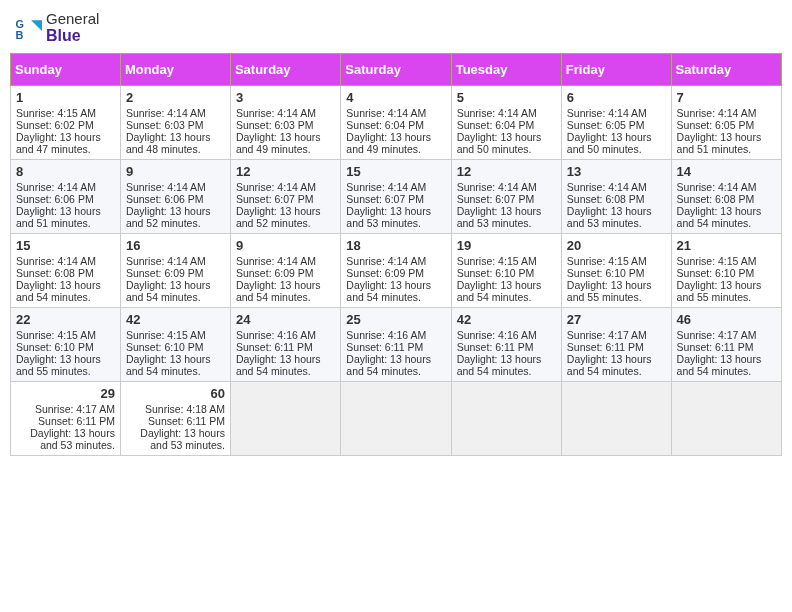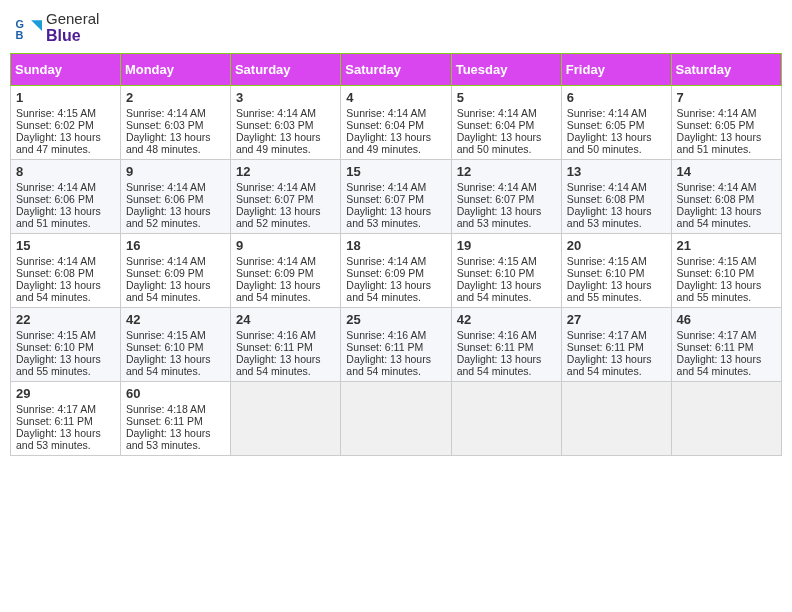--- a/index.html
+++ b/index.html
@@ -69,20 +69,21 @@
       font-size: 13px;
       font-weight: bold;
       display: block;
       margin-bottom: 2px;
     }
     .empty-cell {
       background: #f0f0f0 !important;
     }
     .last-row td {
       min-height: 80px;
+      text-align: right;
     }
   </style>
 </head>
 <body>
 
 <div class="header-area">
   <div class="logo">
     <svg class="logo-icon" viewBox="0 0 36 36">
       <text x="2" y="18" font-size="14" font-weight="bold" fill="#1a5fa8">G</text>
       <text x="2" y="32" font-size="14" font-weight="bold" fill="#1a5fa8">B</text>

